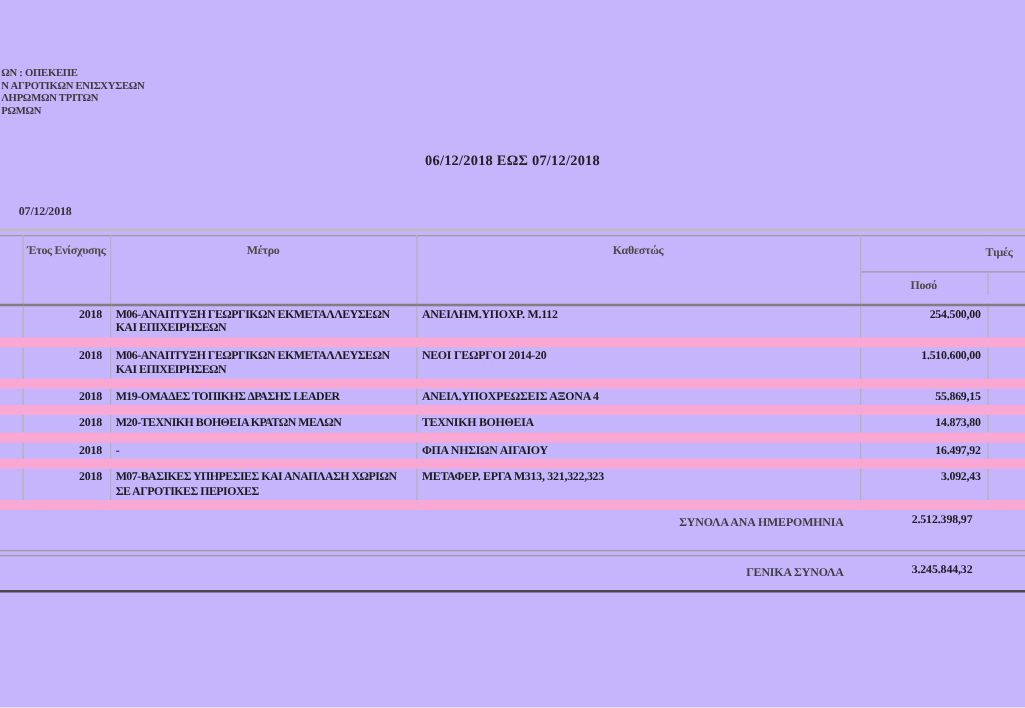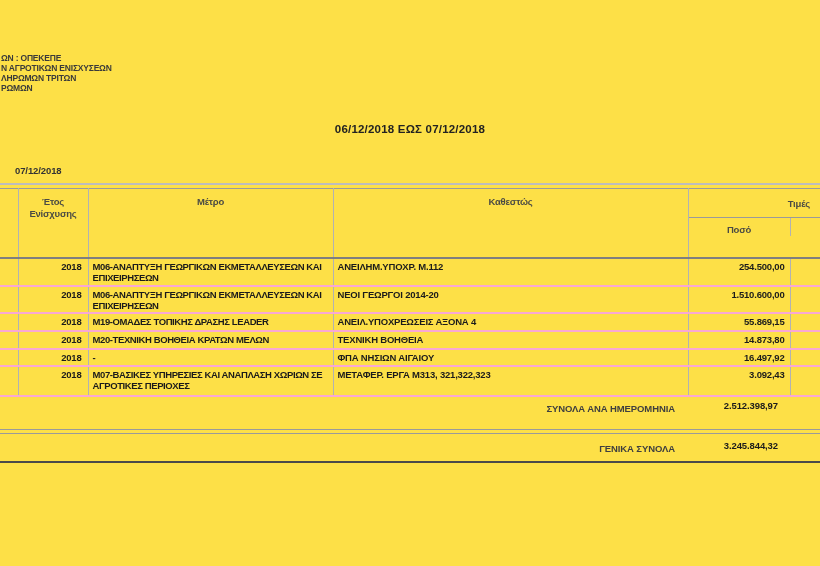--- a/index.html
+++ b/index.html
@@ -1,18 +1,18 @@
 <!DOCTYPE html>
 <html><head>
 <meta charset="utf-8">
 <style>
   html,body { margin:0; padding:0; background:#ffffff; }
   .page {
-    position:relative; width:820px; height:566px; background:#fde047;
-    font-family:Liberation Sans, sans-serif; font-weight:bold; overflow:hidden;
+    position:relative; width:820px; height:566px; background:#c4b5fd;
+    font-family:Liberation Serif, serif; font-weight:bold; overflow:hidden;
   }
 
   
   .org { position:absolute; left:1px; top:53px; font-size:8.5px; line-height:10px;
          color:#3a3a3a; white-space:nowrap; letter-spacing:-0.2px; }
 
   
   .title { position:absolute; left:0; top:120px; width:820px; text-align:center; color:#222; }
   .title .t1 { font-size:12.5px; letter-spacing:0.3px; }
   .title .t2 { font-size:11.5px; margin-top:3px; letter-spacing:0.2px; }
@@ -21,34 +21,34 @@
   .date { position:absolute; left:15px; top:165px; font-size:9.5px; color:#333; letter-spacing:-0.1px; }
   .rule1 { position:absolute; left:0; top:183px; width:820px; height:2px; background:#bdbdbd; }
 
   
   .tablewrap { position:absolute; left:0; top:188px; width:820px; }
   table { border-collapse:collapse; width:820px; table-layout:fixed; border-top:1px solid #9a9a9a; }
   th, td { padding:0; vertical-align:top; font-size:9.5px; line-height:11.5px;
            font-weight:bold; letter-spacing:-0.2px; overflow:hidden; }
 
   
-  .hrow { height:69px;margin-top:47px; }
+  .hrow { height:55px;margin-top:47px; }
   .hrow th { color:#4b4b44; border-left:1px solid #b2b2b2; border-bottom:2px solid #7f7f7f;
              text-align:center; padding-top:7px; }
   .hrow .c0 { border-left:0; border-bottom:2px solid #7f7f7f; }
   .hrow .c45 { padding:0; text-align:left;border-radius:19px; }
   .tim { height:29px; box-sizing:border-box; border-bottom:1px solid #9a9a9a;
          text-align:right; padding:9px 10px 0 0; }
   .subhdr { display:flex; }
   .poso { width:102px; box-sizing:border-box; text-align:center; padding-top:6px;
           border-right:1px solid #b2b2b2; }
   .cutcol { flex:1; }
 
   
-  tbody td { border-left:1px solid #b2b2b2; border-bottom:2px solid #f9a8d4;
+  tbody td { border-left:1px solid #b2b2b2; border-bottom:8px solid #f9a8d4;
              color:#1b1b1b; padding:2px 4px 0 4px; }
   tbody td.c0 { border-left:0; }
   td.year { text-align:right; padding-right:6px; }
   td.meas { letter-spacing:-0.4px;margin-top:21px; }
   td.amt  { text-align:right; padding-right:5px; }
   tr.r1 { height:28px; } tr.r2 { height:27px; } tr.r3 { height:18px; }
   tr.r4 { height:18px; } tr.r5 { height:17px; } tr.r6 { height:30px; }
 
   
   .trow { position:relative; height:32px; font-size:9.5px; }

